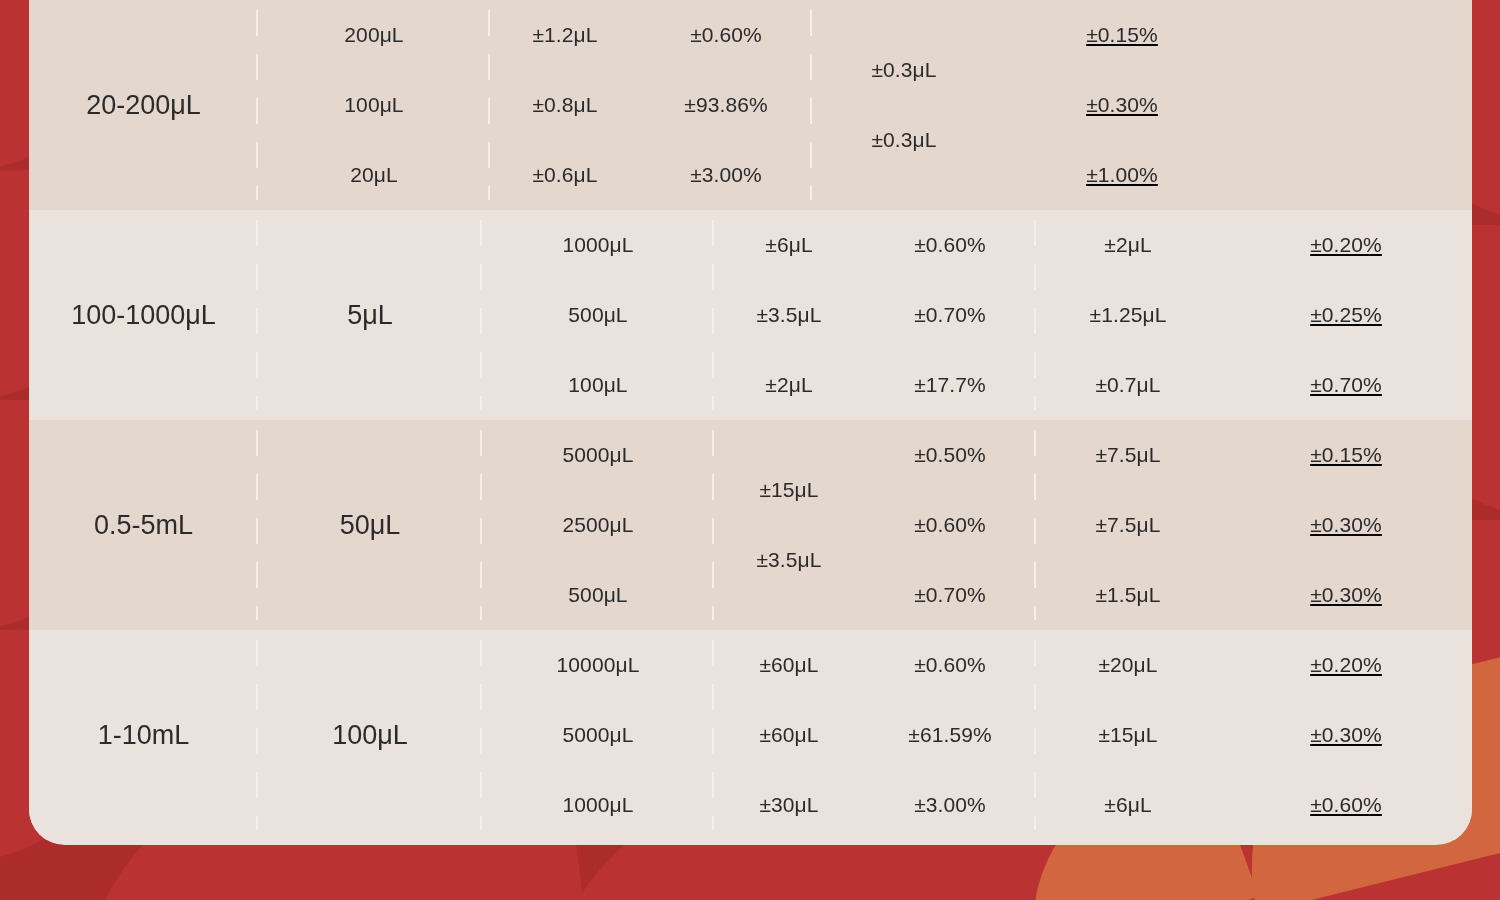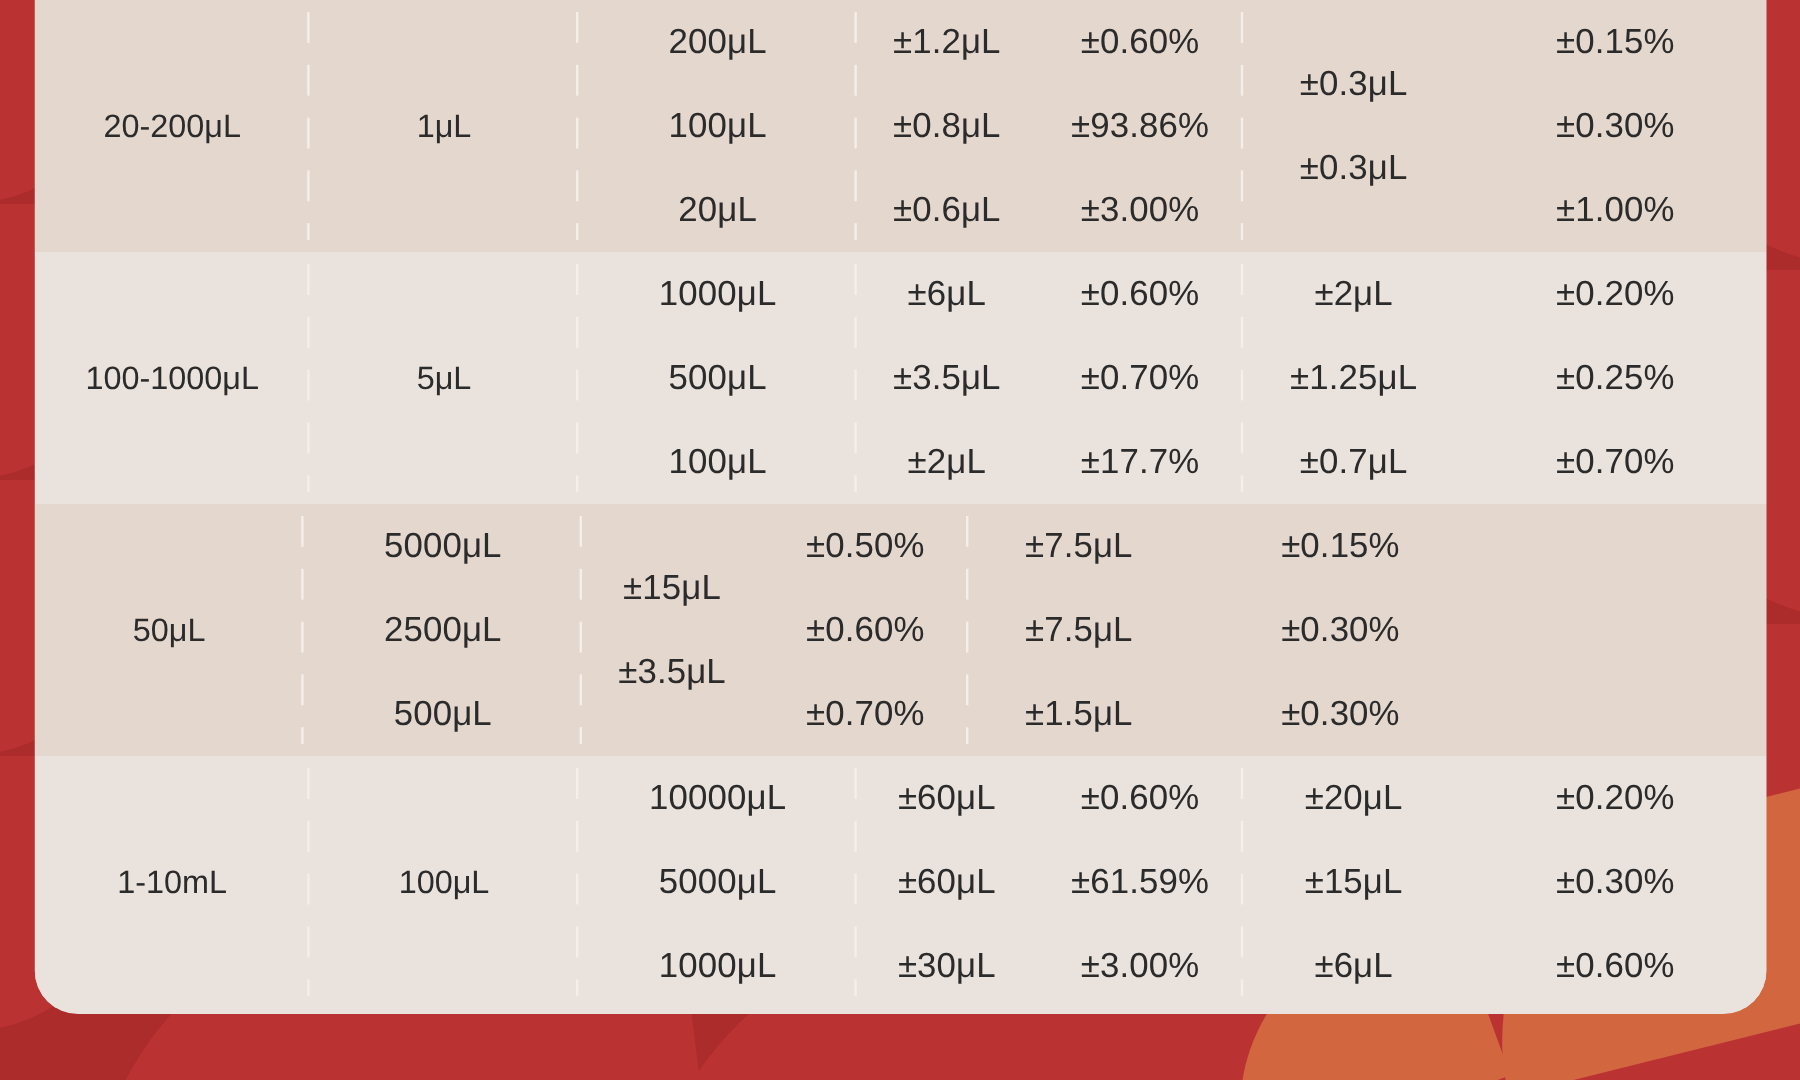--- a/index.html
+++ b/index.html
@@ -99,40 +99,40 @@
     flex-direction: column;
     justify-content: center;
     align-items: center;
   }
   .col-range   { width: 229px; }
   .col-incr    { width: 224px; }
   .col-volume  { width: 232px; }
   .col-ina     { width: 150px; }
   .col-inb     { width: 172px; }
   .col-impa    { width: 184px; }
-  .col-impb    { width: 252px; }
+  .col-impb    { width: 252px; text-decoration: underline; }
 
   
   .sep::after {
     content: "";
     position: absolute;
     top: 10px;
     bottom: 10px;
     right: 0;
     width: 2px;
     background-image: linear-gradient(
       to bottom,
       #f4efeb 0px, #f4efeb 26px,
       transparent 26px, transparent 44px
     );
     background-size: 2px 44px;
   }
 
   .cell {
-    font-size: 29px;
+    font-size: 21px;
     color: #2b2b2b;
     font-weight: 300;
     letter-spacing: 0.1px;
     line-height: 70px;
     height: 70px;
     display: flex;
     align-items: center;
     justify-content: center;
     white-space: nowrap;
   }
@@ -169,23 +169,20 @@
   <div class="leaf orange leaf-o2"></div>
 </div>
 
 <div id="spec-card">
   <div id="table-body">
       <div class="band alt lead">
         <div class="band-inner">
           <div class="col col-range sep">
             <span class="cell-merged">20-200μL</span>
           </div>
-          <div class="col col-incr sep">
-            <span class="cell-merged">1μL</span>
-          </div>
           <div class="col col-volume sep">
             <div class="stack">
               <div class="cell">200μL</div>
               <div class="cell">100μL</div>
               <div class="cell">20μL</div>
             </div>
           </div>
           <div class="col col-ina">
             <div class="stack">
               <div class="cell">±1.2μL</div>
@@ -255,20 +252,23 @@
             <div class="stack">
               <div class="cell">±0.20%</div>
               <div class="cell">±0.25%</div>
               <div class="cell">±0.70%</div>
             </div>
           </div>
         </div>
       </div>
       <div class="band alt">
         <div class="band-inner">
+          <div class="col col-range sep">
+            <span class="cell-merged">0.5-5mL</span>
+          </div>
           <div class="col col-incr sep">
             <span class="cell-merged">50μL</span>
           </div>
           <div class="col col-volume sep">
             <div class="stack">
               <div class="cell">5000μL</div>
               <div class="cell">2500μL</div>
               <div class="cell">500μL</div>
             </div>
           </div>

